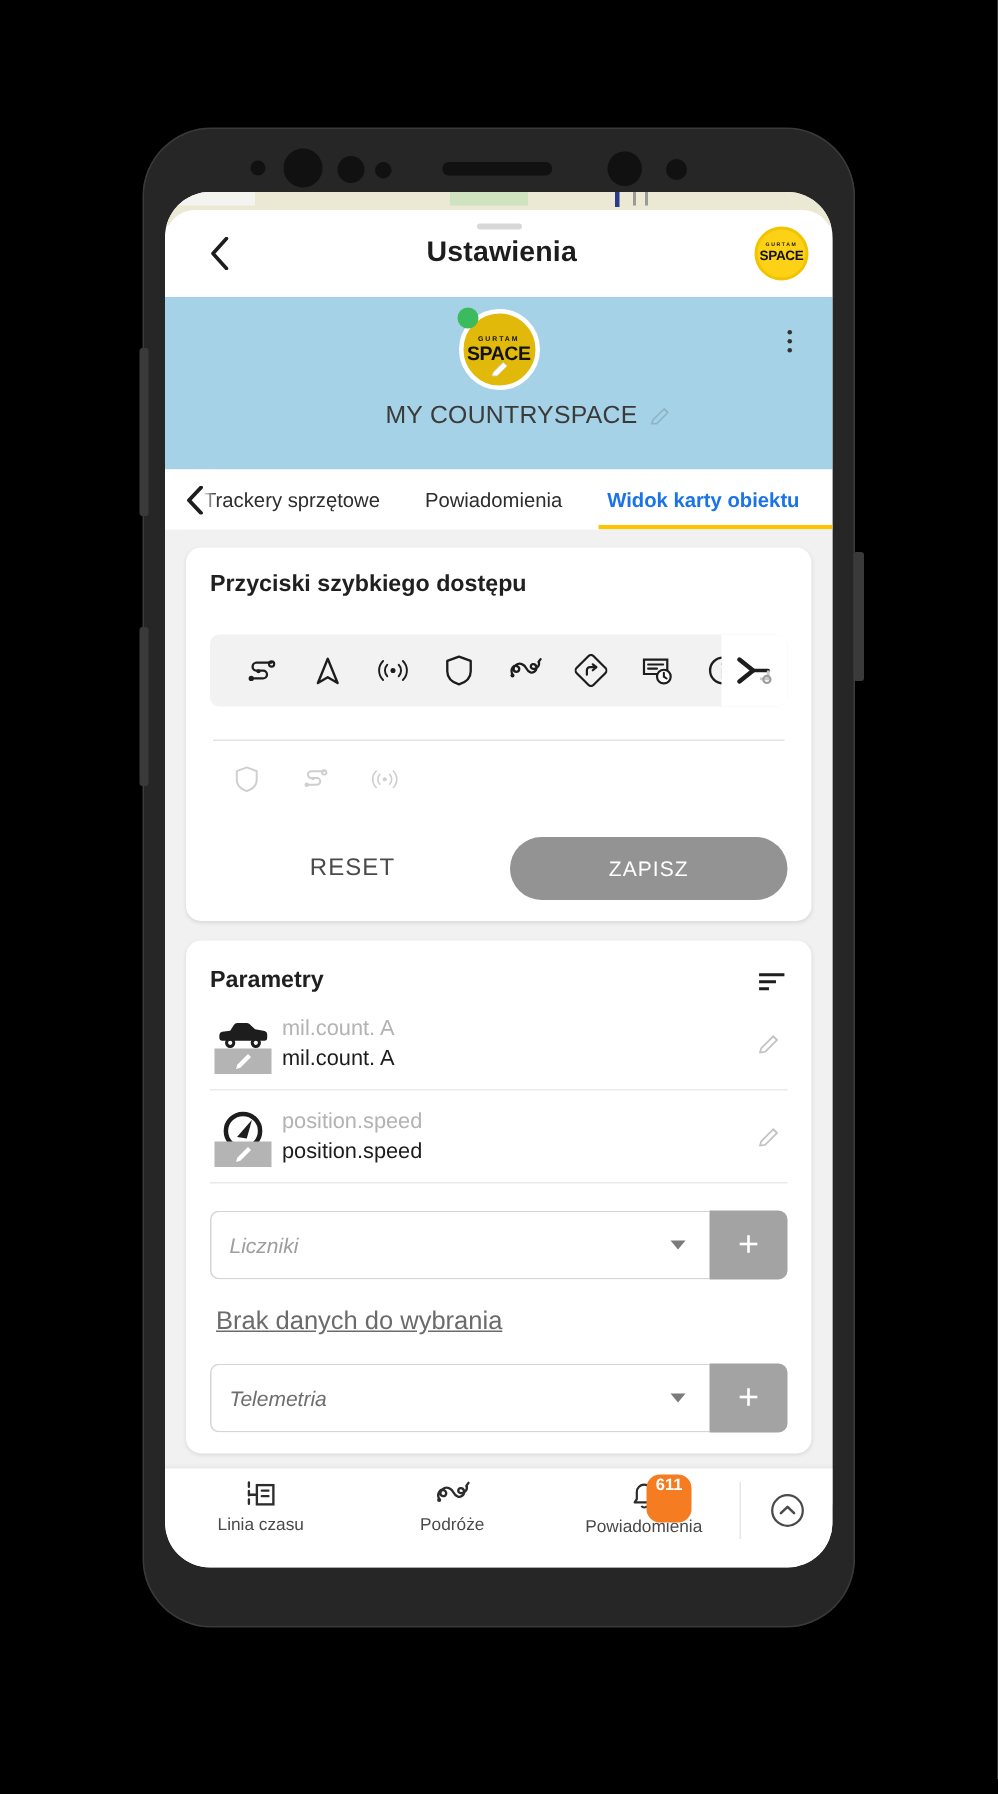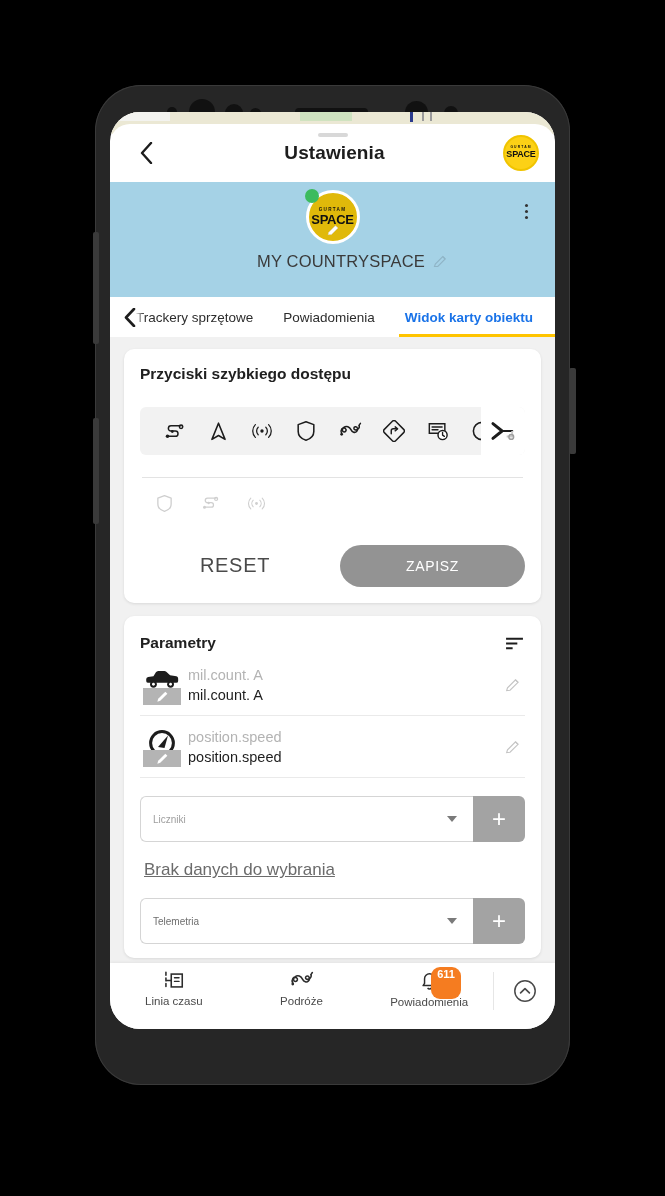--- a/index.html
+++ b/index.html
@@ -11,21 +11,21 @@
   }
   #stage { position: relative; width: 665px; height: 1196px; background: #000; }
 
   
   .phone-body {
     position: absolute; left: 95px; top: 85px; width: 475px; height: 1000px;
     background: #262626; border-radius: 46px;
     box-shadow: inset 0 0 0 1px #3a3a3a;
   }
   .phone-screen {
-    position: absolute; left: 110px; top: 112px; width: 445px; height: 917px;
+    position: absolute; left: 110px; top: 128px; width: 445px; height: 917px;
     background: #fff; border-radius: 30px; overflow: hidden;
   }
   .btn-side {
     position: absolute; background: #3a3a3a; border-radius: 2px;
   }
   .btn-power { right: 89px; top: 368px; width: 7px; height: 86px; left: auto; }
   .btn-vol-up { left: 93px; top: 232px; width: 6px; height: 112px; }
   .btn-vol-dn { left: 93px; top: 418px; width: 6px; height: 106px; }
 
   .sensor { position: absolute; background: #111; border-radius: 50%; }
@@ -151,21 +151,21 @@
     position: absolute; right: 0; top: 0; width: 44px; height: 48px;
     background: #fff; display: flex; align-items: center; justify-content: center;
   }
 
   .qa-divider { height: 1px; background: #e3e3e3; margin: 22px 2px 0; }
   .qa-inactive { display: flex; align-items: center; padding: 12px 12px 0; gap: 22px; }
   .qa-inactive .qa-icon { width: 24px; height: 26px; }
 
   .btn-row { display: flex; align-items: center; margin-top: 26px; gap: 10px; }
   .btn-reset {
-    flex: 0 0 auto; width: 190px; text-align: center; font-size: 20px;
+    flex: 0 0 auto; width: 190px; text-align: center; font-size: 16px;
     color: #4a4a4a; letter-spacing: .7px; background: none; border: none;
     padding: 12px 0; cursor: pointer; font-family: inherit;
   }
   .btn-save {
     flex: 1; background: #939393; color: #fff; border: none; border-radius: 22px;
     padding: 13px 0; font-size: 14px; letter-spacing: .7px; cursor: pointer;
     font-family: inherit;
   }
 
   
@@ -186,21 +186,21 @@
   .param-key { font-size: 14.5px; color: #b3b3b3; line-height: 1.35; }
   .param-val { font-size: 14.5px; color: #1d1d1d; line-height: 1.35; }
   .param-edit { width: 26px; height: 26px; display:flex; align-items:center; justify-content:center; cursor:pointer; }
 
   .select-row { display: flex; align-items: stretch; margin-top: 18px; }
   .select-box {
     flex: 1; border: 1px solid #d5d5d5; border-right: none; border-radius: 6px 0 0 6px;
     height: 46px; display: flex; align-items: center; padding: 0 12px; background: #fff;
     cursor: pointer;
   }
-  .select-label { flex: 1; font-size: 10px; color: #9e9e9e; }
+  .select-label { flex: 1; font-size: 14px; color: #9e9e9e; font-style: italic; }
   .caret { width: 0; height: 0; border-left: 5px solid transparent; border-right: 5px solid transparent; border-top: 6px solid #7a7a7a; margin-right: 4px; }
   .add-btn {
     width: 52px; background: #a3a3a3; border-radius: 0 6px 6px 0;
     display: flex; align-items: center; justify-content: center; cursor: pointer;
   }
   .add-btn .plus { color: #fff; font-size: 24px; font-weight: 300; line-height: 1; }
   .helper { font-size: 17px; color: #6b6b6b; margin: 18px 0 0 4px; text-decoration: underline; }
 
   
   .bottom-nav {

